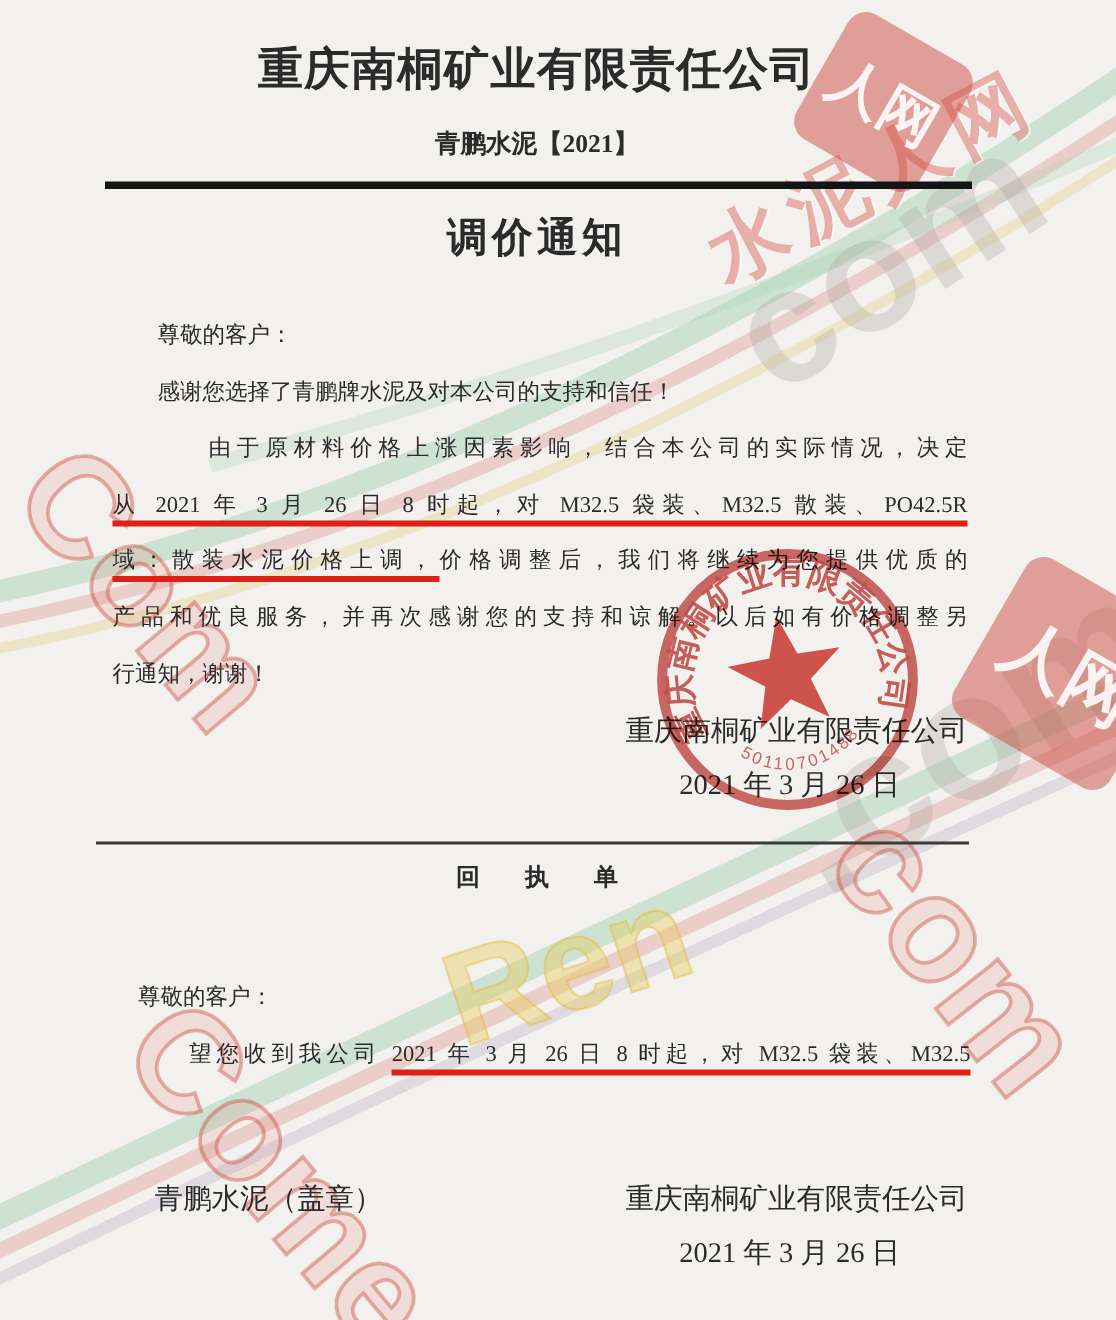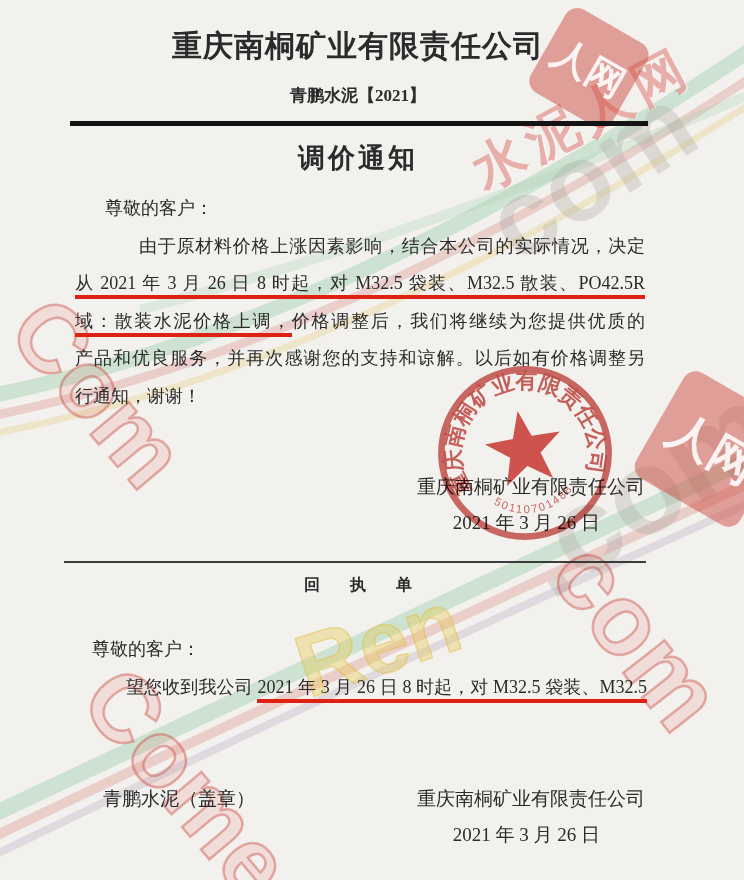--- a/index.html
+++ b/index.html
@@ -18,21 +18,21 @@
          display:flex;align-items:center;justify-content:center;gap:2px;
          color:rgba(255,255,255,0.88);font-weight:bold;
          font-family:"Liberation Sans",sans-serif;pointer-events:none;}
   
   #doc{left:0;top:0;width:716px;z-index:5;}
   .center{text-align:center;}
   #company-title{position:absolute;left:0;top:26px;width:716px;font-size:30px;font-weight:bold;letter-spacing:1px;}
   #doc-ref{position:absolute;left:0;top:84px;width:716px;font-size:17px;font-weight:bold;}
   #rule-thick{position:absolute;left:70px;top:121px;width:578px;height:5px;background:#141414;}
   #notice-title{position:absolute;left:0;top:140px;width:716px;font-size:27px;font-weight:600;letter-spacing:3px;}
-  .col{position:absolute;font-size:18px;}
+  .col{position:absolute;font-size:15px;margin-top:16px;}
   #notice-body{left:75px;top:190px;width:570px;}
   #receipt-body{left:62px;top:631px;width:585px;}
   .line{height:37.6px;line-height:37.6px;white-space:nowrap;}
   .fill{white-space:normal;text-align:justify;text-align-last:justify;}
   .ind1{text-indent:30px;}
   .ind2{text-indent:64px;}
   .u{border-bottom:4px solid #df2114;padding-bottom:2px;}
   #notice-signature{position:absolute;top:474px;right:71px;font-size:19px;z-index:5;}
   #notice-date{position:absolute;top:510px;right:116px;font-size:19px;z-index:5;}
   #rule-thin{position:absolute;left:64px;top:561px;width:582px;height:2px;background:#3b3b3b;z-index:5;}
@@ -75,20 +75,21 @@
 
 <div id="doc" class="abs">
 
   <div id="company-title" class="center">重庆南桐矿业有限责任公司</div>
   <div id="doc-ref" class="center">青鹏水泥【2021】</div>
   <div id="rule-thick"></div>
   <div id="notice-title" class="center">调价通知</div>
 
   <div id="notice-body" class="col">
     <div class="line ind1"><span>尊敬的客户：</span></div>
+    <div class="line ind1"><span>感谢您选择了青鹏牌水泥及对本公司的支持和信任！</span></div>
     <div class="line ind2 fill"><span>由于原材料价格上涨因素影响，结合本公司的实际情况，决定</span></div>
     <div class="line fill"><span class="u">从 2021 年 3 月 26 日 8 时起，对 M32.5 袋装、M32.5 散装、PO42.5R</span></div>
     <div class="line fill"><span class="u">域：散装水泥价格上调，</span><span>价格调整后，我们将继续为您提供优质的</span></div>
     <div class="line fill"><span>产品和优良服务，并再次感谢您的支持和谅解。以后如有价格调整另</span></div>
     <div class="line"><span>行通知，谢谢！</span></div>
   </div>
 
   <div id="notice-signature">重庆南桐矿业有限责任公司</div>
   <div id="notice-date">2021 年 3 月 26 日</div>
 

